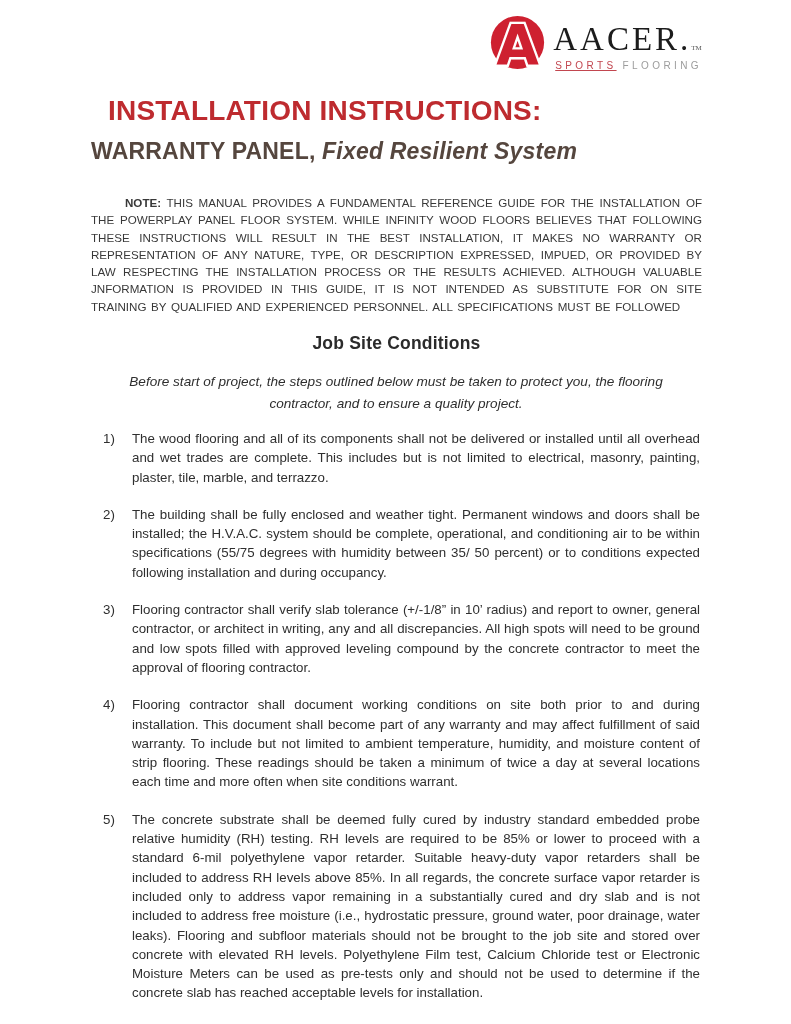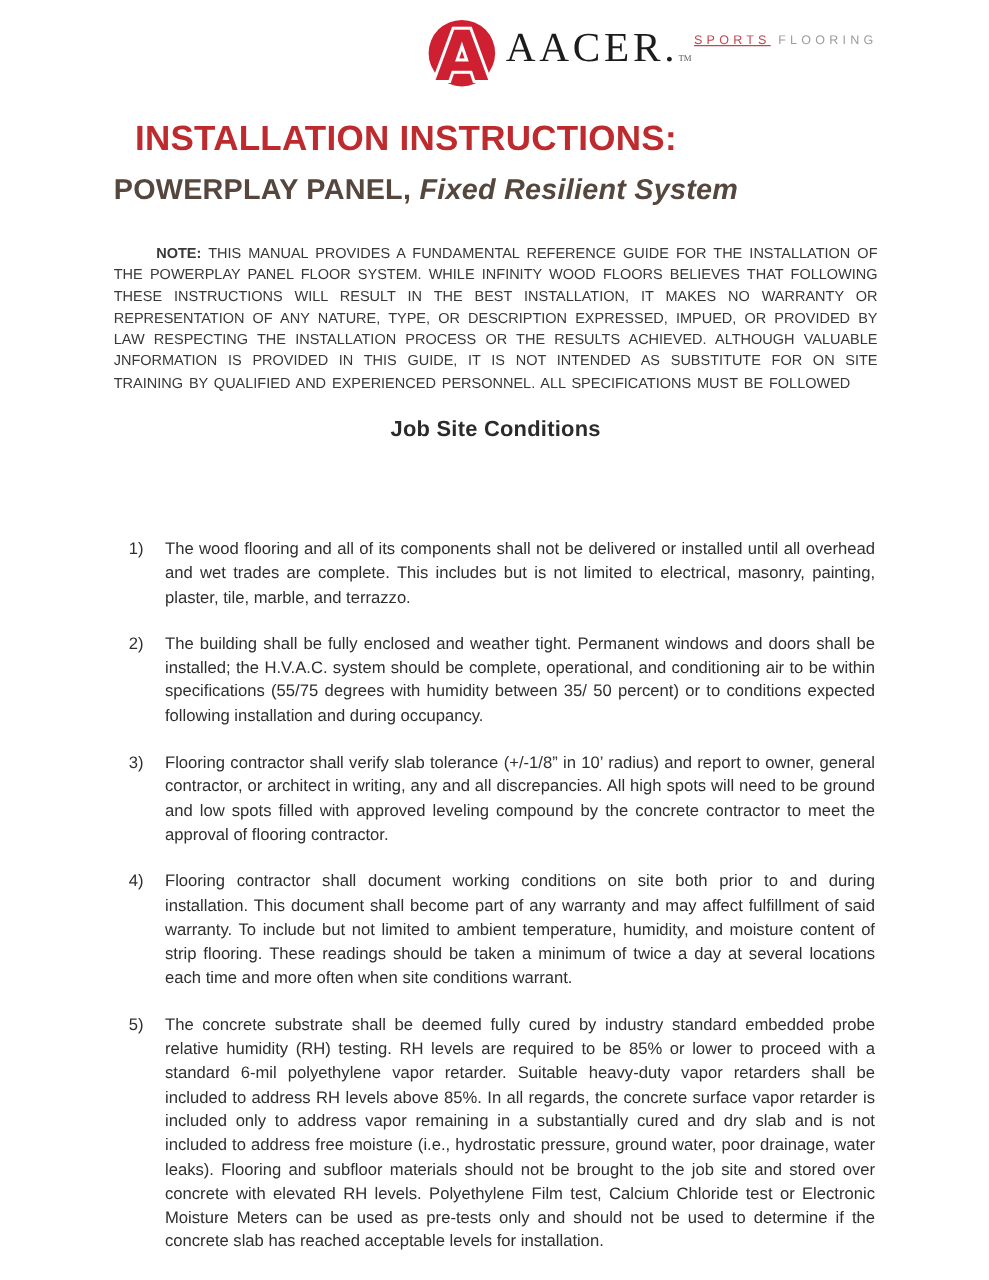--- a/index.html
+++ b/index.html
@@ -26,21 +26,21 @@
   
   .logo {
     position: absolute;
     top: 14px;
     right: 89px;
     display: flex;
     align-items: flex-start;
     gap: 7px;
   }
   .logo-mark svg { display: block; }
-  .logo-textblock { display: flex; padding-top: 9px; }
+  .logo-textblock { display: flex; flex-direction: column; padding-top: 9px; }
   .brand {
     font-family: "Liberation Serif", serif;
     font-size: 33px;
     line-height: 1;
     letter-spacing: 3px;
     color: #1c1c1c;
     white-space: nowrap;
   }
   .brand .tm {
     font-size: 7px;
@@ -149,27 +149,28 @@
     </div>
     <div class="logo-textblock">
       <div class="brand"><span>AACER.</span><span class="tm">TM</span></div>
       <div class="tagline">
         <span class="word1">SPORTS</span><span class="word2">FLOORING</span>
       </div>
     </div>
   </div>
 
   <h1 class="doc-title">INSTALLATION INSTRUCTIONS:</h1>
-  <h2 class="doc-subtitle"><span>POWERPLAY PANEL,</span>
+  <h2 class="doc-subtitle"><span>WARRANTY PANEL,</span>
     <span class="system">Fixed Resilient System</span></h2>
 
   <p class="note"><span class="note-label">NOTE:</span>
     <span>THIS MANUAL PROVIDES A FUNDAMENTAL REFERENCE GUIDE FOR THE INSTALLATION OF THE POWERPLAY PANEL FLOOR SYSTEM. WHILE INFINITY WOOD FLOORS BELIEVES THAT FOLLOWING THESE INSTRUCTIONS WILL RESULT IN THE BEST INSTALLATION, IT MAKES NO WARRANTY OR REPRESENTATION OF ANY NATURE, TYPE, OR DESCRIPTION EXPRESSED, IMPUED, OR PROVIDED BY LAW RESPECTING THE INSTALLATION PROCESS OR THE RESULTS ACHIEVED. ALTHOUGH VALUABLE JNFORMATION IS PROVIDED IN THIS GUIDE, IT IS NOT INTENDED AS SUBSTITUTE FOR ON SITE TRAINING BY QUALIFIED AND EXPERIENCED PERSONNEL. ALL SPECIFICATIONS MUST BE FOLLOWED</span></p>
 
   <div class="section-heading">Job Site Conditions</div>
+  <p class="section-intro">Before start of project, the steps outlined below must be taken to protect you, the flooring contractor, and to ensure a quality project.</p>
 
   <ol class="conditions">
     <li class="condition">
       <span class="num">1)</span>
       <span class="text">The wood flooring and all of its components shall not be delivered or installed until all overhead and wet trades are complete. This includes but is not limited to electrical, masonry, painting, plaster, tile, marble, and terrazzo.</span>
     </li>
     <li class="condition">
       <span class="num">2)</span>
       <span class="text">The building shall be fully enclosed and weather tight. Permanent windows and doors shall be installed; the H.V.A.C. system should be complete, operational, and conditioning air to be within specifications (55/75 degrees with humidity between 35/ 50 percent) or to conditions expected following installation and during occupancy.</span>
     </li>

